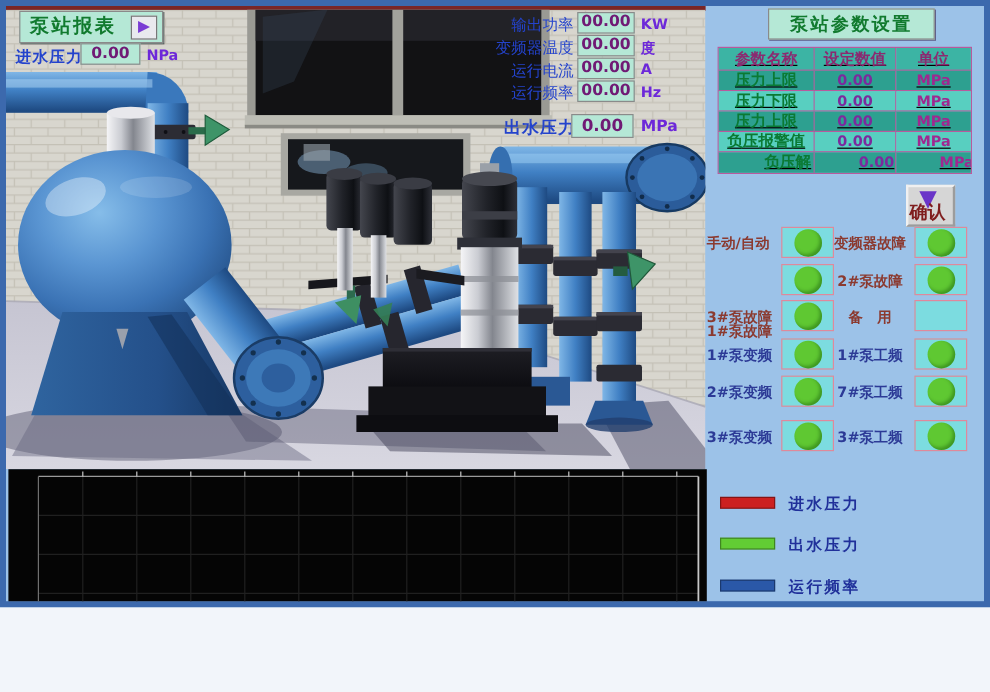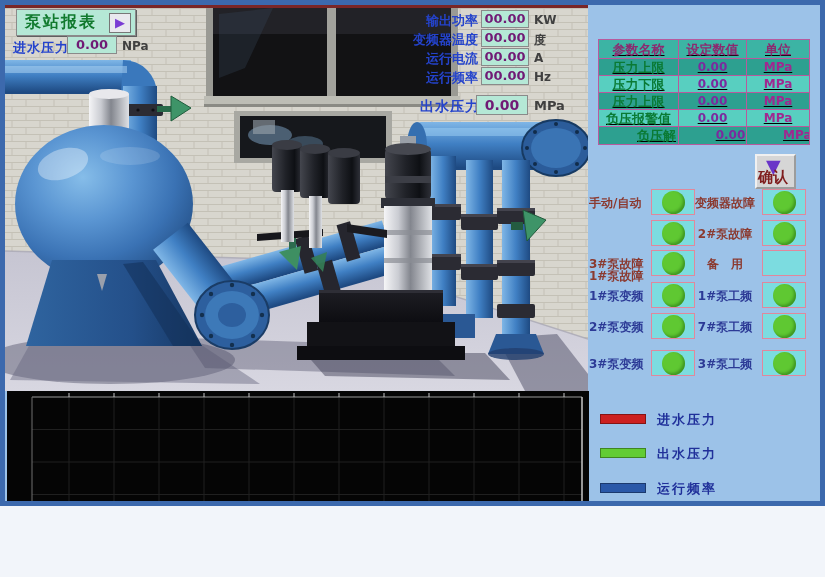--- a/index.html
+++ b/index.html
@@ -16,23 +16,23 @@
   .btn-report{position:absolute;left:11px;top:4px;width:120px;height:27px;
       background:#b5e8d6;border:1px solid #8a8a8a;box-shadow:1px 1px 0 #5f5f5f;
       display:flex;align-items:center;justify-content:space-between;padding:0 4px 0 8px;cursor:pointer;}
   .btn-report .t{color:#117a2e;font-weight:bold;font-size:16px;letter-spacing:2px;}
   .playbox{width:22px;height:20px;background:#e9e9ee;border:1px solid #777;
       display:flex;align-items:center;justify-content:center;}
   .playbox span{color:#7a3cd4;font-size:13px;line-height:1;}
   .fieldlbl{position:absolute;color:#2443cc;font-weight:bold;font-size:13px;white-space:pre;}
   .valbox{position:absolute;background:#b5e8d6;border:1px solid #8a8a8a;
       color:#701a75;font-weight:bold;font-size:13px;text-align:center;}
-  .unit{position:absolute;color:#404040;font-weight:bold;font-size:12px;}
-  
-  .mlbl{position:absolute;left:375px;width:98px;text-align:right;color:#2443cc;font-weight:bold;font-size:13px;}
+  .unit{position:absolute;color:#6d28d9;font-weight:bold;font-size:12px;}
+  
+  .mlbl{position:absolute;left:375px;width:98px;text-align:right;color:#2443cc;font-weight:normal;font-size:13px;}
   
   .ptitle{position:absolute;left:635px;top:2px;width:139px;height:26px;background:#b5e8d6;
       border:1px solid #8a8a8a;box-shadow:1px 1px 0 #60608a;color:#117a2e;font-weight:bold;
       font-size:15px;text-align:center;line-height:25px;letter-spacing:2px;}
   .ptable{position:absolute;left:593px;top:34px;width:212px;border:1px solid #b85a9d;}
   .prow{display:flex;width:100%;text-decoration:underline;}
   .pcell{border-right:1px solid #b85a9d;border-bottom:1px solid #b85a9d;
       font-weight:bold;text-align:center;overflow:hidden;}
   .pcell:nth-child(1){width:80px;}
   .pcell:nth-child(2){width:68px;}
@@ -375,20 +375,21 @@
   <div class="valbox" style="left:476px;top:62px;width:48px;height:18px;line-height:16px;">00.00</div>
   <div class="unit" style="left:529px;top:8px;">KW</div>
   <div class="unit" style="left:529px;top:27px;">度</div>
   <div class="unit" style="left:529px;top:46px;">A</div>
   <div class="unit" style="left:529px;top:65px;">Hz</div>
 
   <div class="fieldlbl" style="left:415px;top:93px;font-size:14px;letter-spacing:1px;">出水压力</div>
   <div class="valbox" style="left:471px;top:90px;width:52px;height:20px;line-height:18px;font-size:14px;">0.00</div>
   <div class="unit" style="left:529px;top:93px;font-size:13px;">MPa</div>
 
+  <div class="ptitle">泵站参数设置</div>
 
   <div class="ptable">
     <div class="prow phead">
       <div class="pcell">参数名称</div>
       <div class="pcell">设定数值</div>
       <div class="pcell">单位</div>
     </div>
     <div class="prow pdata">
       <div class="pcell c-name">压力上限</div>
       <div class="pcell c-val">0.00</div>

